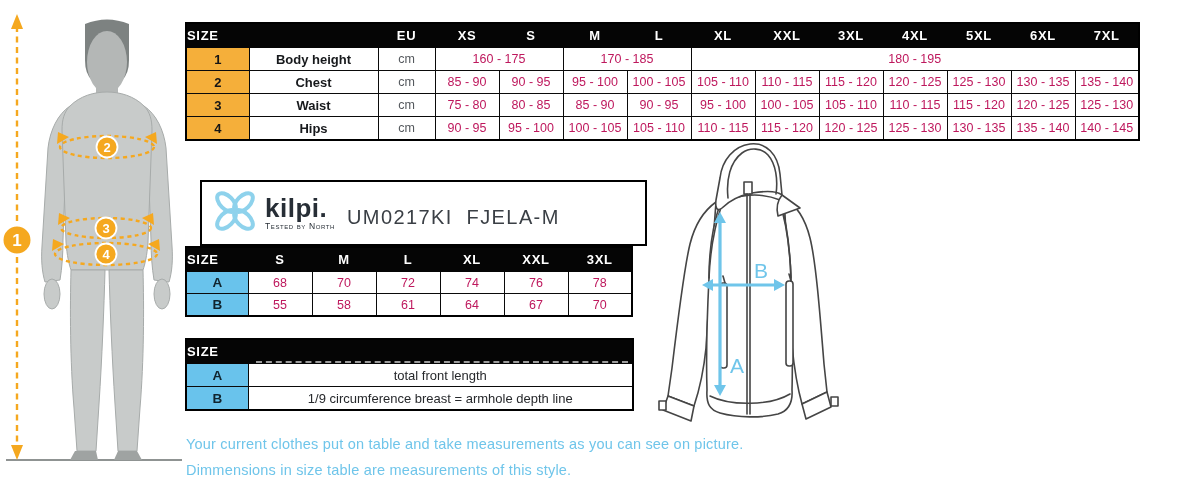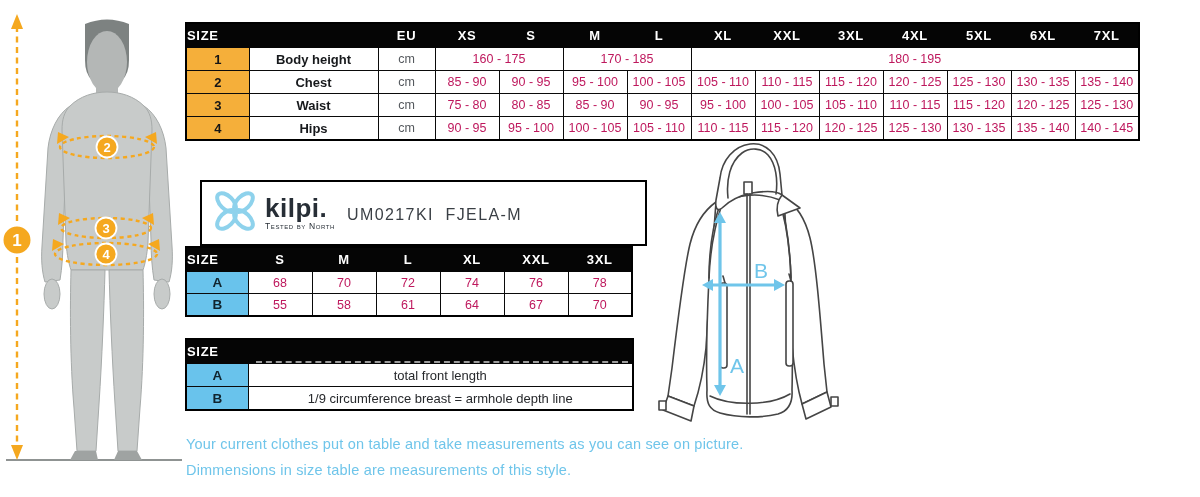--- a/index.html
+++ b/index.html
@@ -42,21 +42,21 @@
   }
   .brand-lockup{display:flex;align-items:center;margin-left:9px;}
   .brand-text{margin-left:6px;}
   .brand-name{
     font-weight:700;font-size:26px;line-height:24px;color:#272E36;letter-spacing:.5px;
   }
   .brand-tagline{
     font-variant:small-caps;font-size:8.5px;letter-spacing:.6px;color:#272E36;margin-top:1px;
   }
   .product-code{
-    position:absolute;left:145px;top:24px;font-size:16px;letter-spacing:1.4px;
+    position:absolute;left:145px;top:24px;font-size:20px;letter-spacing:1.4px;
     color:#3A3F45;white-space:pre;
   }
 
   
   .footnote{
     position:absolute;left:186px;top:431px;width:660px;color:#6FC5EA;
     font-size:14.5px;line-height:26px;letter-spacing:.2px;
   }
 
   .dash-overlay{

